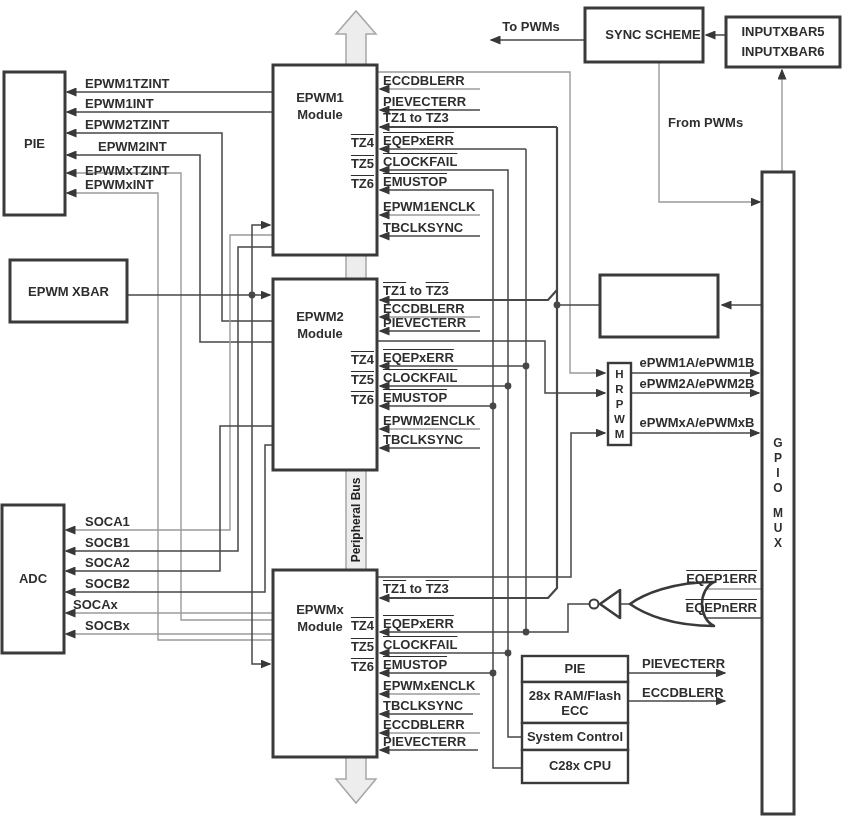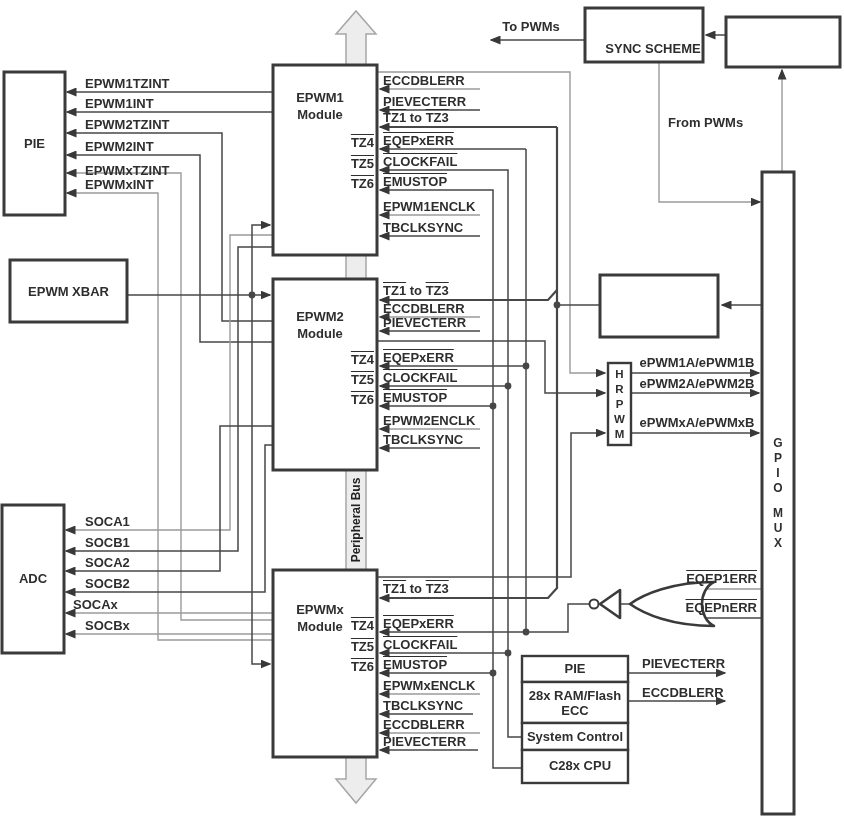--- a/index.html
+++ b/index.html
@@ -174,21 +174,23 @@
 <div class="lbl c" style="left:10px;top:285px;width:117px">EPWM XBAR</div>
 <div class="lbl c" style="left:2px;top:572px;width:62px">ADC</div>
 
 <div class="lbl c" style="left:275px;top:91px;width:90px">EPWM1</div>
 <div class="lbl c" style="left:275px;top:108px;width:90px">Module</div>
 <div class="lbl c" style="left:275px;top:310px;width:90px">EPWM2</div>
 <div class="lbl c" style="left:275px;top:327px;width:90px">Module</div>
 <div class="lbl c" style="left:275px;top:603px;width:90px">EPWMx</div>
 <div class="lbl c" style="left:275px;top:620px;width:90px">Module</div>
 
-<div class="lbl c" style="left:585px;top:42px;width:136px">SYNC SCHEME</div>
+<div class="lbl c" style="left:585px;top:28px;width:136px">SYNC SCHEME</div>
+<div class="lbl c pre" style="left:726px;top:22px;width:114px;line-height:20px">INPUTXBAR5
+INPUTXBAR6</div>
 <div class="lbl c pre small" style="left:608px;top:367px;width:23px;line-height:15px">H
 R
 P
 W
 M</div>
 <div class="lbl c pre" style="left:762px;top:436px;width:32px;line-height:15px;font-size:12px">G
 P
 I
 O</div>
 <div class="lbl c pre" style="left:762px;top:506px;width:32px;line-height:15px;font-size:12px">M
@@ -199,21 +201,21 @@
 <div class="lbl c pre" style="left:522px;top:688px;width:106px;line-height:15px">28x RAM/Flash
 ECC</div>
 <div class="lbl c" style="left:522px;top:730px;width:106px">System Control</div>
 <div class="lbl c" style="left:522px;top:759px;width:116px">C28x CPU</div>
 
 <div class="lbl vert" style="left:296px;top:513px;width:120px;text-align:center;font-size:12px;color:#222">Peripheral Bus</div>
 
 <div class="lbl" style="left:85px;top:77px">EPWM1TZINT</div>
 <div class="lbl" style="left:85px;top:97px">EPWM1INT</div>
 <div class="lbl" style="left:85px;top:118px">EPWM2TZINT</div>
-<div class="lbl" style="left:85px;top:140px">EPWM2INT</div>
+<div class="lbl" style="left:98px;top:140px">EPWM2INT</div>
 <div class="lbl" style="left:85px;top:164px">EPWMxTZINT</div>
 <div class="lbl" style="left:85px;top:178px">EPWMxINT</div>
 
 <div class="lbl" style="left:85px;top:515px">SOCA1</div>
 <div class="lbl" style="left:85px;top:536px">SOCB1</div>
 <div class="lbl" style="left:85px;top:556px">SOCA2</div>
 <div class="lbl" style="left:85px;top:577px">SOCB2</div>
 <div class="lbl" style="left:73px;top:598px">SOCAx</div>
 <div class="lbl" style="left:85px;top:619px">SOCBx</div>
 

